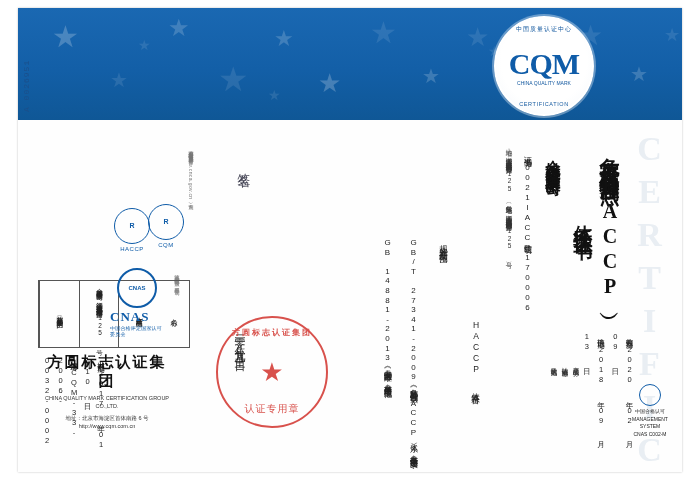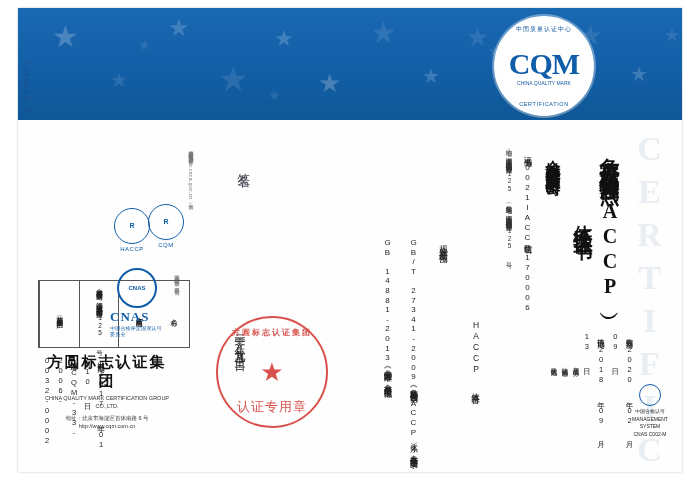--- a/index.html
+++ b/index.html
@@ -482,21 +482,21 @@
     font-family: "Liberation Serif", serif;
     font-weight: bold;
   }
   .seal .seal-bottom-text {
     position: absolute;
     left: 0;
     right: 0;
     bottom: 10px;
     text-align: center;
     color: #d33a34;
-    font-size: 13px;
+    font-size: 10px;
     letter-spacing: 1px;
     font-family: "Liberation Serif", serif;
   }
 
   
   .cnas-small {
     position: absolute;
     right: 12px;
     bottom: 34px;
     width: 40px;

